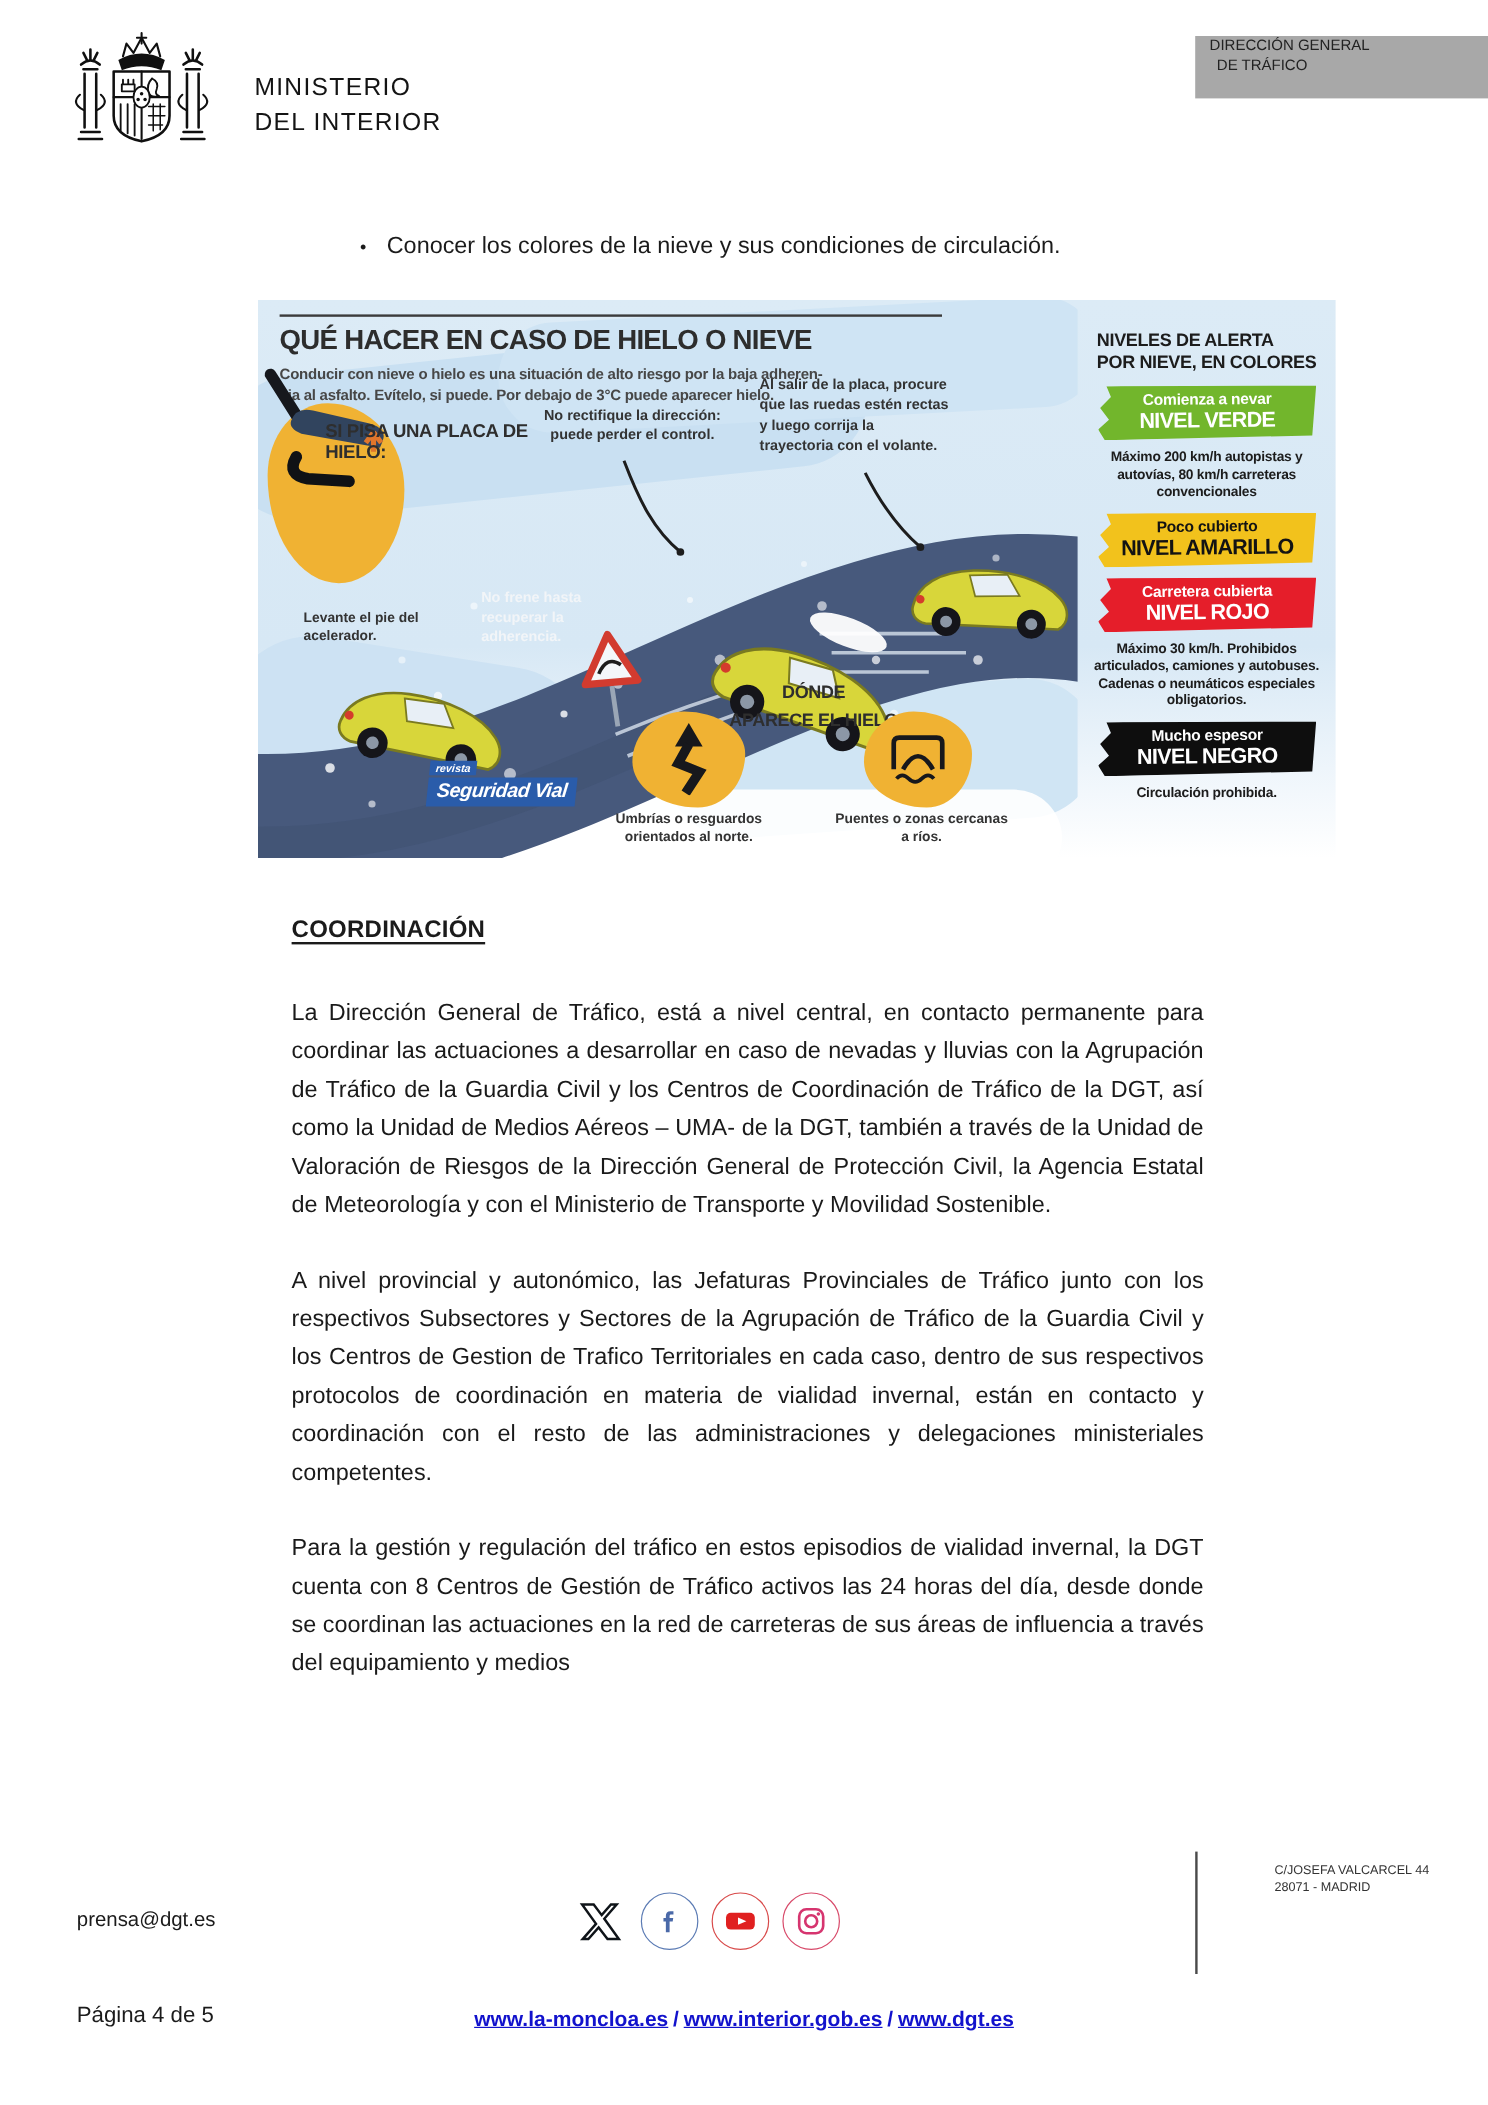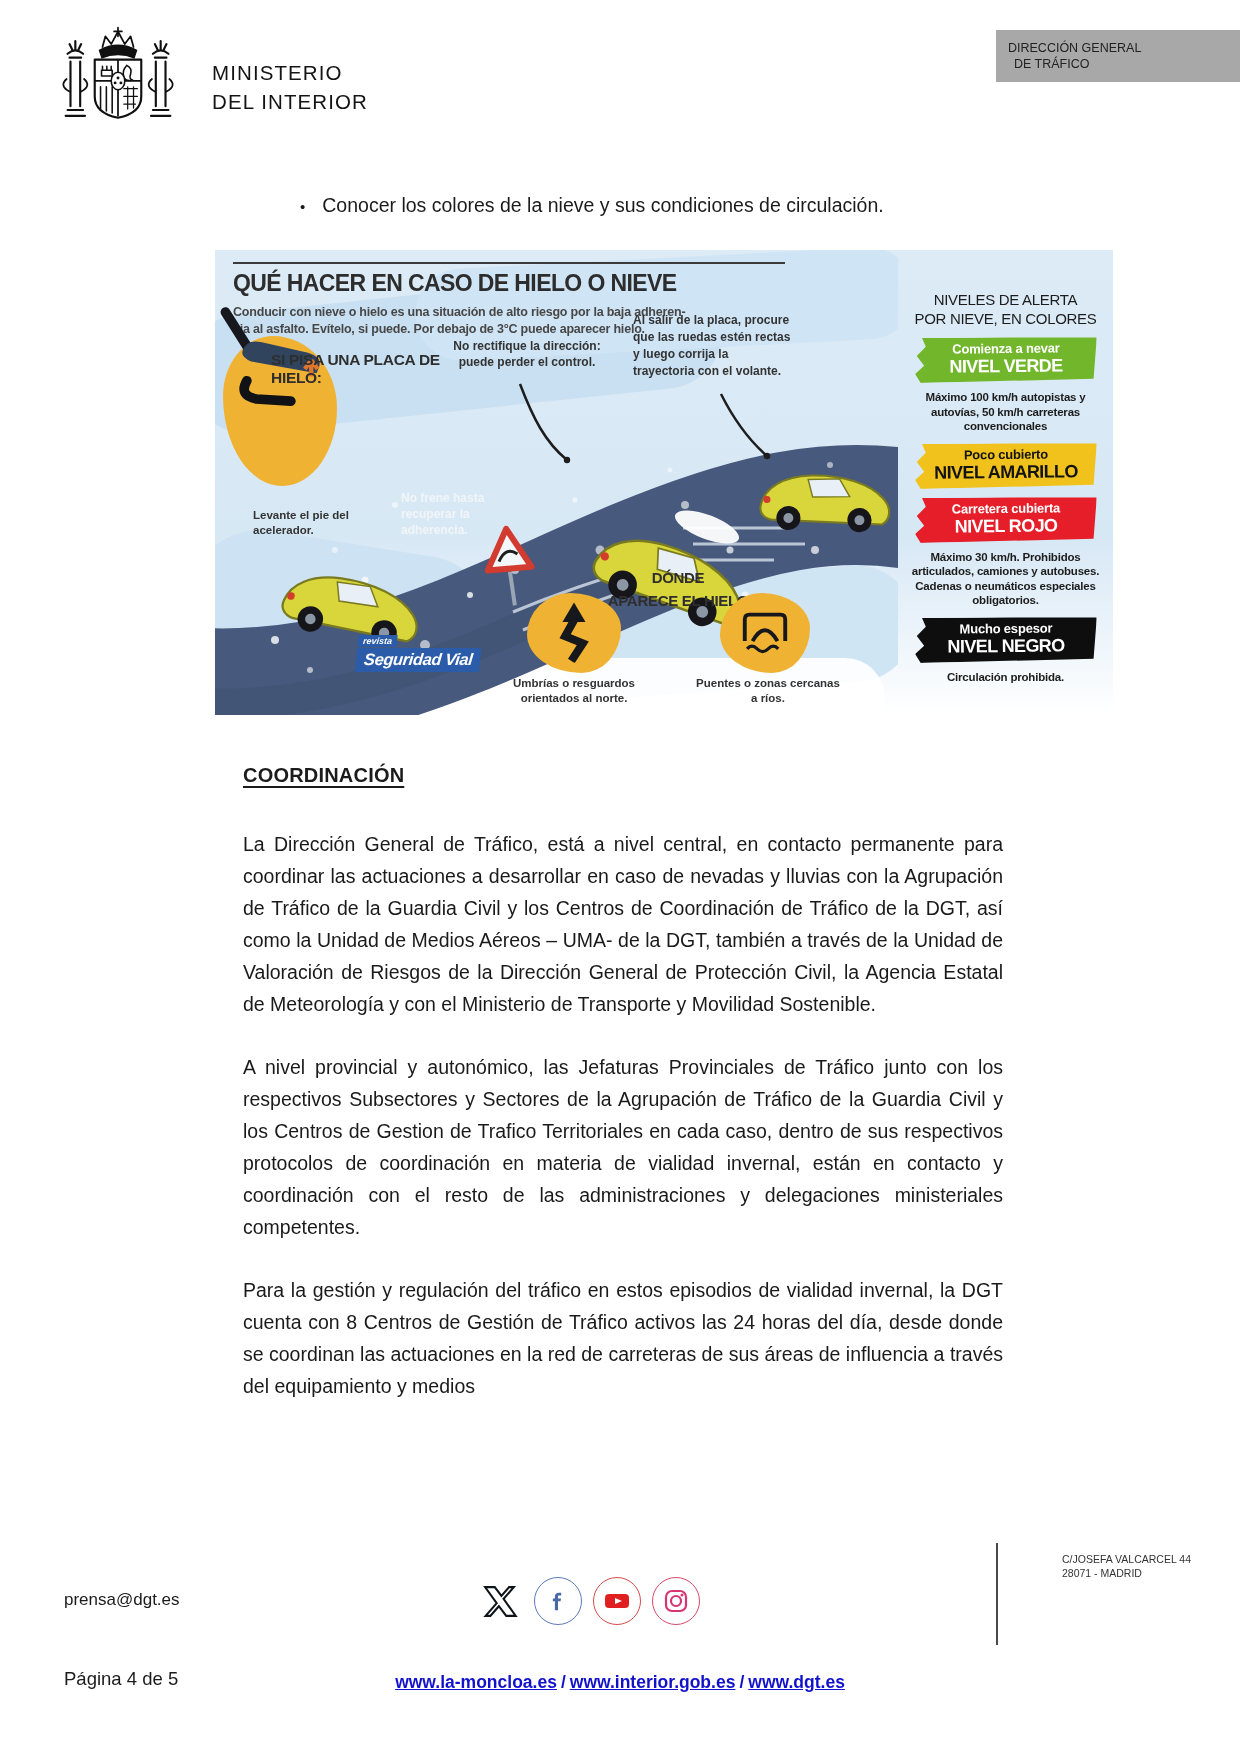--- a/index.html
+++ b/index.html
@@ -4,21 +4,21 @@
 <style>
   html,body{margin:0;padding:0;background:#888;}
   .page{position:relative;width:1240px;height:1754px;background:#ffffff;margin:0 auto;
         font-family:"Liberation Sans",sans-serif;color:#1b1b1b;overflow:hidden;}
 
   
   .crest{position:absolute;left:54px;top:20px;width:128px;height:118px;}
   .ministry{position:absolute;left:212px;top:58px;font-size:20.5px;letter-spacing:1.1px;
             line-height:29px;color:#141414;}
   .badge{position:absolute;left:996px;top:30px;width:244px;height:52px;color:#222;
-         font-size:12.5px;line-height:16px;padding-top:10px;box-sizing:border-box;}
+         font-size:12.5px;line-height:16px;padding-top:0;box-sizing:border-box;}
   .badge .l1{padding-left:12px;}
   .badge .l2{padding-left:18px;}
 
   
   .bullet-line{position:absolute;left:300px;top:194px;font-size:19.5px;display:flex;}
   .bullet-dot{margin-right:17px;font-size:15px;line-height:26px;}
 
   
   .ig{position:absolute;left:215px;top:250px;width:898px;height:465px;
       background:linear-gradient(180deg,#dcebf6 0%,#d7e8f5 62%,#eef5fb 84%,#ffffff 100%);}
@@ -55,21 +55,21 @@
   .cap-bridge{left:478px;}
   .sv-logo{position:absolute;left:142px;top:380px;transform:skewX(-6deg);}
   .sv-small{display:inline-block;background:#2a5caa;color:#fff;font-size:9px;font-weight:700;
          font-style:italic;padding:1px 5px;margin-bottom:1px;}
   .sv-main{background:#2a5caa;color:#fff;font-size:16.5px;font-weight:800;font-style:italic;
          padding:2px 8px 3px;letter-spacing:-0.4px;white-space:nowrap;}
 
   
   .alerts{position:absolute;left:683px;top:0;width:215px;height:465px;display:flex;
           flex-direction:column;align-items:center;}
-  .al-title{margin-top:40px;font-size:15px;font-weight:400;text-align:center;line-height:19px;
+  .al-title{margin-top:24px;font-size:15px;font-weight:700;line-height:19px;
           color:#1c1c1c;letter-spacing:-0.3px;}
   .band{width:182px;margin-top:9px;padding:4px 2px 6px;text-align:center;
         clip-path:polygon(4% 0,100% 3%,98% 95%,3% 100%,0 80%,5% 62%,1% 40%,6% 20%);
         transform:rotate(-0.6deg);}
   .band .cond{font-size:13px;font-weight:800;line-height:16px;letter-spacing:-0.2px;}
   .band .name{font-size:18px;font-weight:800;line-height:19px;letter-spacing:-0.6px;}
   .al-desc{margin-top:8px;font-size:11.5px;font-weight:800;text-align:center;color:#1c1c1c;
         line-height:14.5px;width:204px;letter-spacing:-0.2px;}
 
   
@@ -274,21 +274,21 @@
     <div class="alerts">
       <div class="al-title">
         <div>NIVELES DE ALERTA</div>
         <div>POR NIEVE, EN COLORES</div>
       </div>
 
       <div class="band" style="background-color: rgb(114, 182, 44); color: rgb(255, 255, 255);">
         <div class="cond">Comienza a nevar</div>
         <div class="name">NIVEL VERDE</div>
       </div>
-      <div class="al-desc">Máximo 100 km/h autopistas y autovías, 50 km/h carreteras convencionales</div>
+      <div class="al-desc">Máximo 200 km/h autopistas y autovías, 80 km/h carreteras convencionales</div>
 
       <div class="band" style="background-color: rgb(242, 194, 28); color: rgb(19, 19, 19);">
         <div class="cond">Poco cubierto</div>
         <div class="name">NIVEL AMARILLO</div>
       </div>
 
       <div class="band" style="background-color: rgb(229, 30, 42); color: rgb(255, 255, 255);">
         <div class="cond">Carretera cubierta</div>
         <div class="name">NIVEL ROJO</div>
       </div>

